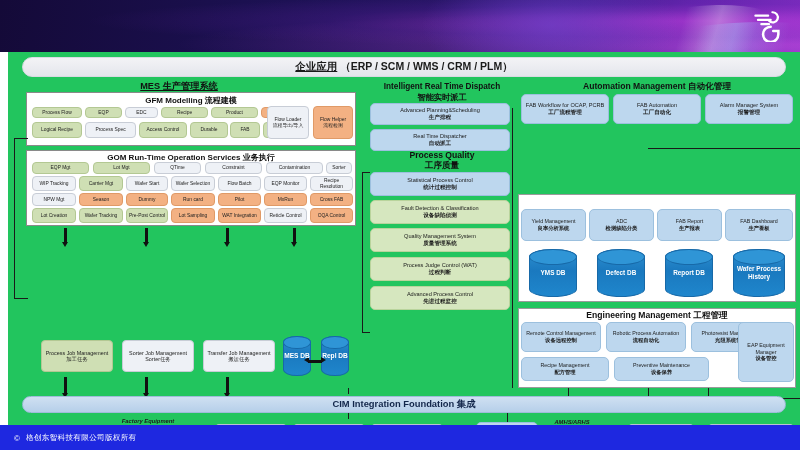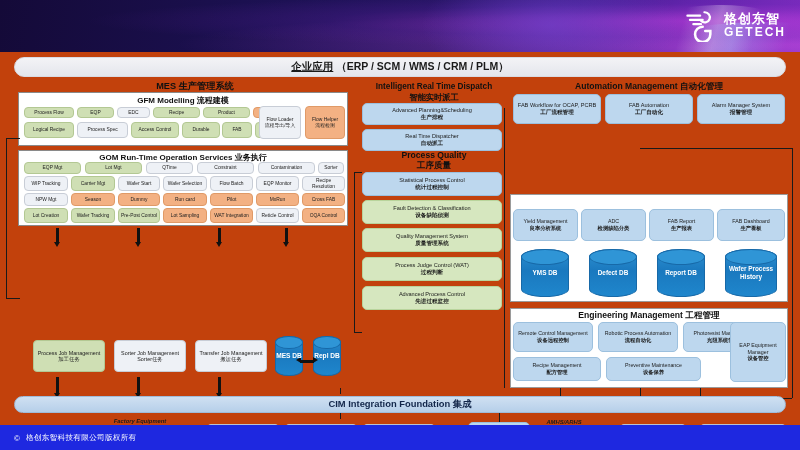--- a/index.html
+++ b/index.html
@@ -52,21 +52,22 @@
   }
   .logo-mark { width: 34px; height: 34px; position: relative; }
   .logo-text { color: #fff; line-height: 1.02; }
   .logo-cn { font-size: 13px; font-weight: bold; letter-spacing: 1px; }
   .logo-en { font-size: 12px; font-weight: bold; letter-spacing: 2px; }
 
   
   .canvas {
     position: relative;
     height: 373px;
-    background: #c2410c;
+    background: #22c55e;
+    margin-left: 8px;
   }
 
   
   .ent-bar {
     position: absolute; left: 14px; top: 5px; right: 14px; height: 20px;
     background: linear-gradient(180deg, #f3f3f6 0%, #e4e6ec 100%);
     border-radius: 10px;
     border: 1px solid #d9dbe2;
     display: flex; align-items: center; justify-content: center;
   }
@@ -207,37 +208,33 @@
       <svg viewBox="0 0 40 40" width="34" height="34">
         <g stroke="#ffffff" stroke-width="2.6" fill="none" stroke-linecap="round">
           <line x1="4" y1="9" x2="19" y2="9"></line>
           <line x1="7" y1="14" x2="22" y2="14"></line>
           <line x1="11" y1="19" x2="20" y2="19"></line>
           <path d="M24 5 a6 6 0 1 1 -4 10"></path>
         </g>
         <path d="M22 22 a9 9 0 1 0 9 9 v-4 h-6" stroke="#ffffff" stroke-width="3" fill="none" stroke-linecap="round"></path>
       </svg>
     </div>
-    <div class="logo-text">
-      <div class="logo-cn">格创东智</div>
-      <div class="logo-en">GETECH</div>
-    </div>
   </div>
 </div>
 
 <div class="canvas">
 
   <div class="ent-bar">
     <div class="ent-bar-txt">
       <u>企业应用</u>
       <span>（ERP / SCM / WMS / CRM / PLM）</span>
     </div>
   </div>
 
-  <div class="sec-title" style="left:30px; top:28px; width:330px;">MES 生产管理系统</div>
+  <div class="sec-title" style="left:6px; top:28px; width:330px;text-decoration:underline;">MES 生产管理系统</div>
 
   <div class="panel" style="left:18px; top:40px; width:330px; height:54px;"></div>
   <div class="sec-title" style="left:18px; top:43px; width:330px; font-size:8px;">GFM Modelling 流程建模</div>
 
   <div id="gfm-row1">
       <div class="bx green" style="left: 24px; top: 55px; width: 50px; height: 11px;">
         <span class="en">Process Flow</span>
       </div>
       <div class="bx green" style="left: 77px; top: 55px; width: 37px; height: 11px;">
         <span class="en">EQP</span>

